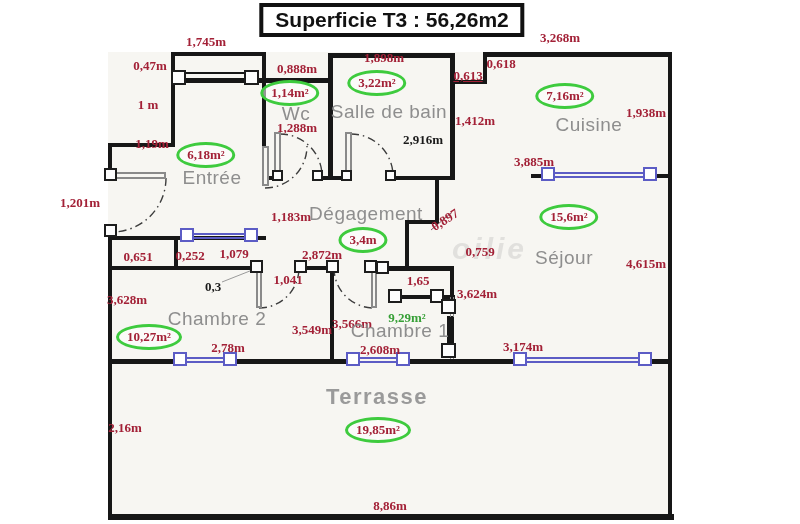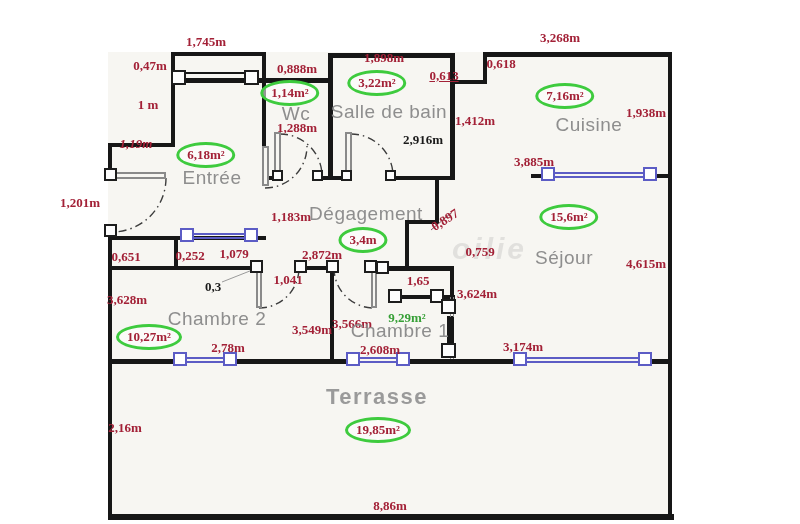--- a/index.html
+++ b/index.html
@@ -31,20 +31,21 @@
 </head>
 <body>
 
 <div id="stage">
 
   <div class="floor" style="left:108px;top:52px;width:564px;height:308px;"></div>
   <div class="floor" style="left:108px;top:360px;width:564px;height:156px;"></div>
 
   <div id="watermark">oilie</div>
 
+  <div id="title-box">Superficie T3 : 56,26m2</div>
 
   <div id="structure">
       <div class="wall" style="left: 171px; top: 52px; width: 95px; height: 4px;"></div>
       <div class="wall" style="left: 171px; top: 78px; width: 162px; height: 5px;"></div>
       <div class="wall" style="left: 328px; top: 53px; width: 127px; height: 5px;"></div>
       <div class="wall" style="left: 450px; top: 80px; width: 37px; height: 4px;"></div>
       <div class="wall" style="left: 483px; top: 52px; width: 189px; height: 5px;"></div>
       <div class="wall" style="left: 108px; top: 143px; width: 67px; height: 4px;"></div>
       <div class="wall" style="left: 262px; top: 176px; width: 18px; height: 4px;"></div>
       <div class="wall" style="left: 318px; top: 176px; width: 30px; height: 4px;"></div>
@@ -132,30 +133,30 @@
         <div class="bln"></div>
         <div class="bsq" style="left: -2px;"></div>
         <div class="bsq" style="right: -2px;"></div>
       </div>
     </div>
 
   <div id="labels">
       <span class="lbl dim" style="left: 206px; top: 42px;">1,745m</span>
       <span class="lbl dim" style="left: 150px; top: 66px;">0,47m</span>
       <span class="lbl dim" style="left: 148px; top: 105px;">1 m</span>
-      <span class="lbl dim" style="left: 136px; top: 144px; font-style: italic;">1,19m</span>
+      <span class="lbl dim" style="left: 152px; top: 144px;">1,19m</span>
       <span class="lbl dim" style="left: 80px; top: 203px;">1,201m</span>
-      <span class="lbl dim" style="left: 126px; top: 257px;">0,651</span>
+      <span class="lbl dim" style="left: 138px; top: 257px;">0,651</span>
       <span class="lbl dim" style="left: 190px; top: 256px;">0,252</span>
       <span class="lbl dim" style="left: 234px; top: 254px;">1,079</span>
       <span class="lbl dim" style="left: 297px; top: 69px;">0,888m</span>
       <span class="lbl dim" style="left: 297px; top: 128px;">1,288m</span>
       <span class="lbl dim" style="left: 384px; top: 58px;">1,898m</span>
       <span class="lbl dim dimblack" style="left: 423px; top: 140px;">2,916m</span>
-      <span class="lbl dim" style="left: 444px; top: 76px; text-decoration: underline;">0,613</span>
+      <span class="lbl dim" style="left: 468px; top: 76px; text-decoration: underline;">0,613</span>
       <span class="lbl dim" style="left: 501px; top: 64px;">0,618</span>
       <span class="lbl dim" style="left: 475px; top: 121px;">1,412m</span>
       <span class="lbl dim" style="left: 560px; top: 38px;">3,268m</span>
       <span class="lbl dim" style="left: 646px; top: 113px;">1,938m</span>
       <span class="lbl dim" style="left: 534px; top: 162px;">3,885m</span>
       <span class="lbl dim" style="left: 291px; top: 217px;">1,183m</span>
       <span class="lbl dim" style="left: 445px; top: 220px; transform: translate(-50%, -50%) rotate(-32deg);">0,897</span>
       <span class="lbl dim" style="left: 480px; top: 252px; text-align: right;">0,759</span>
       <span class="lbl dim" style="left: 322px; top: 255px;">2,872m</span>
       <span class="lbl dim" style="left: 288px; top: 280px;">1,041</span>

